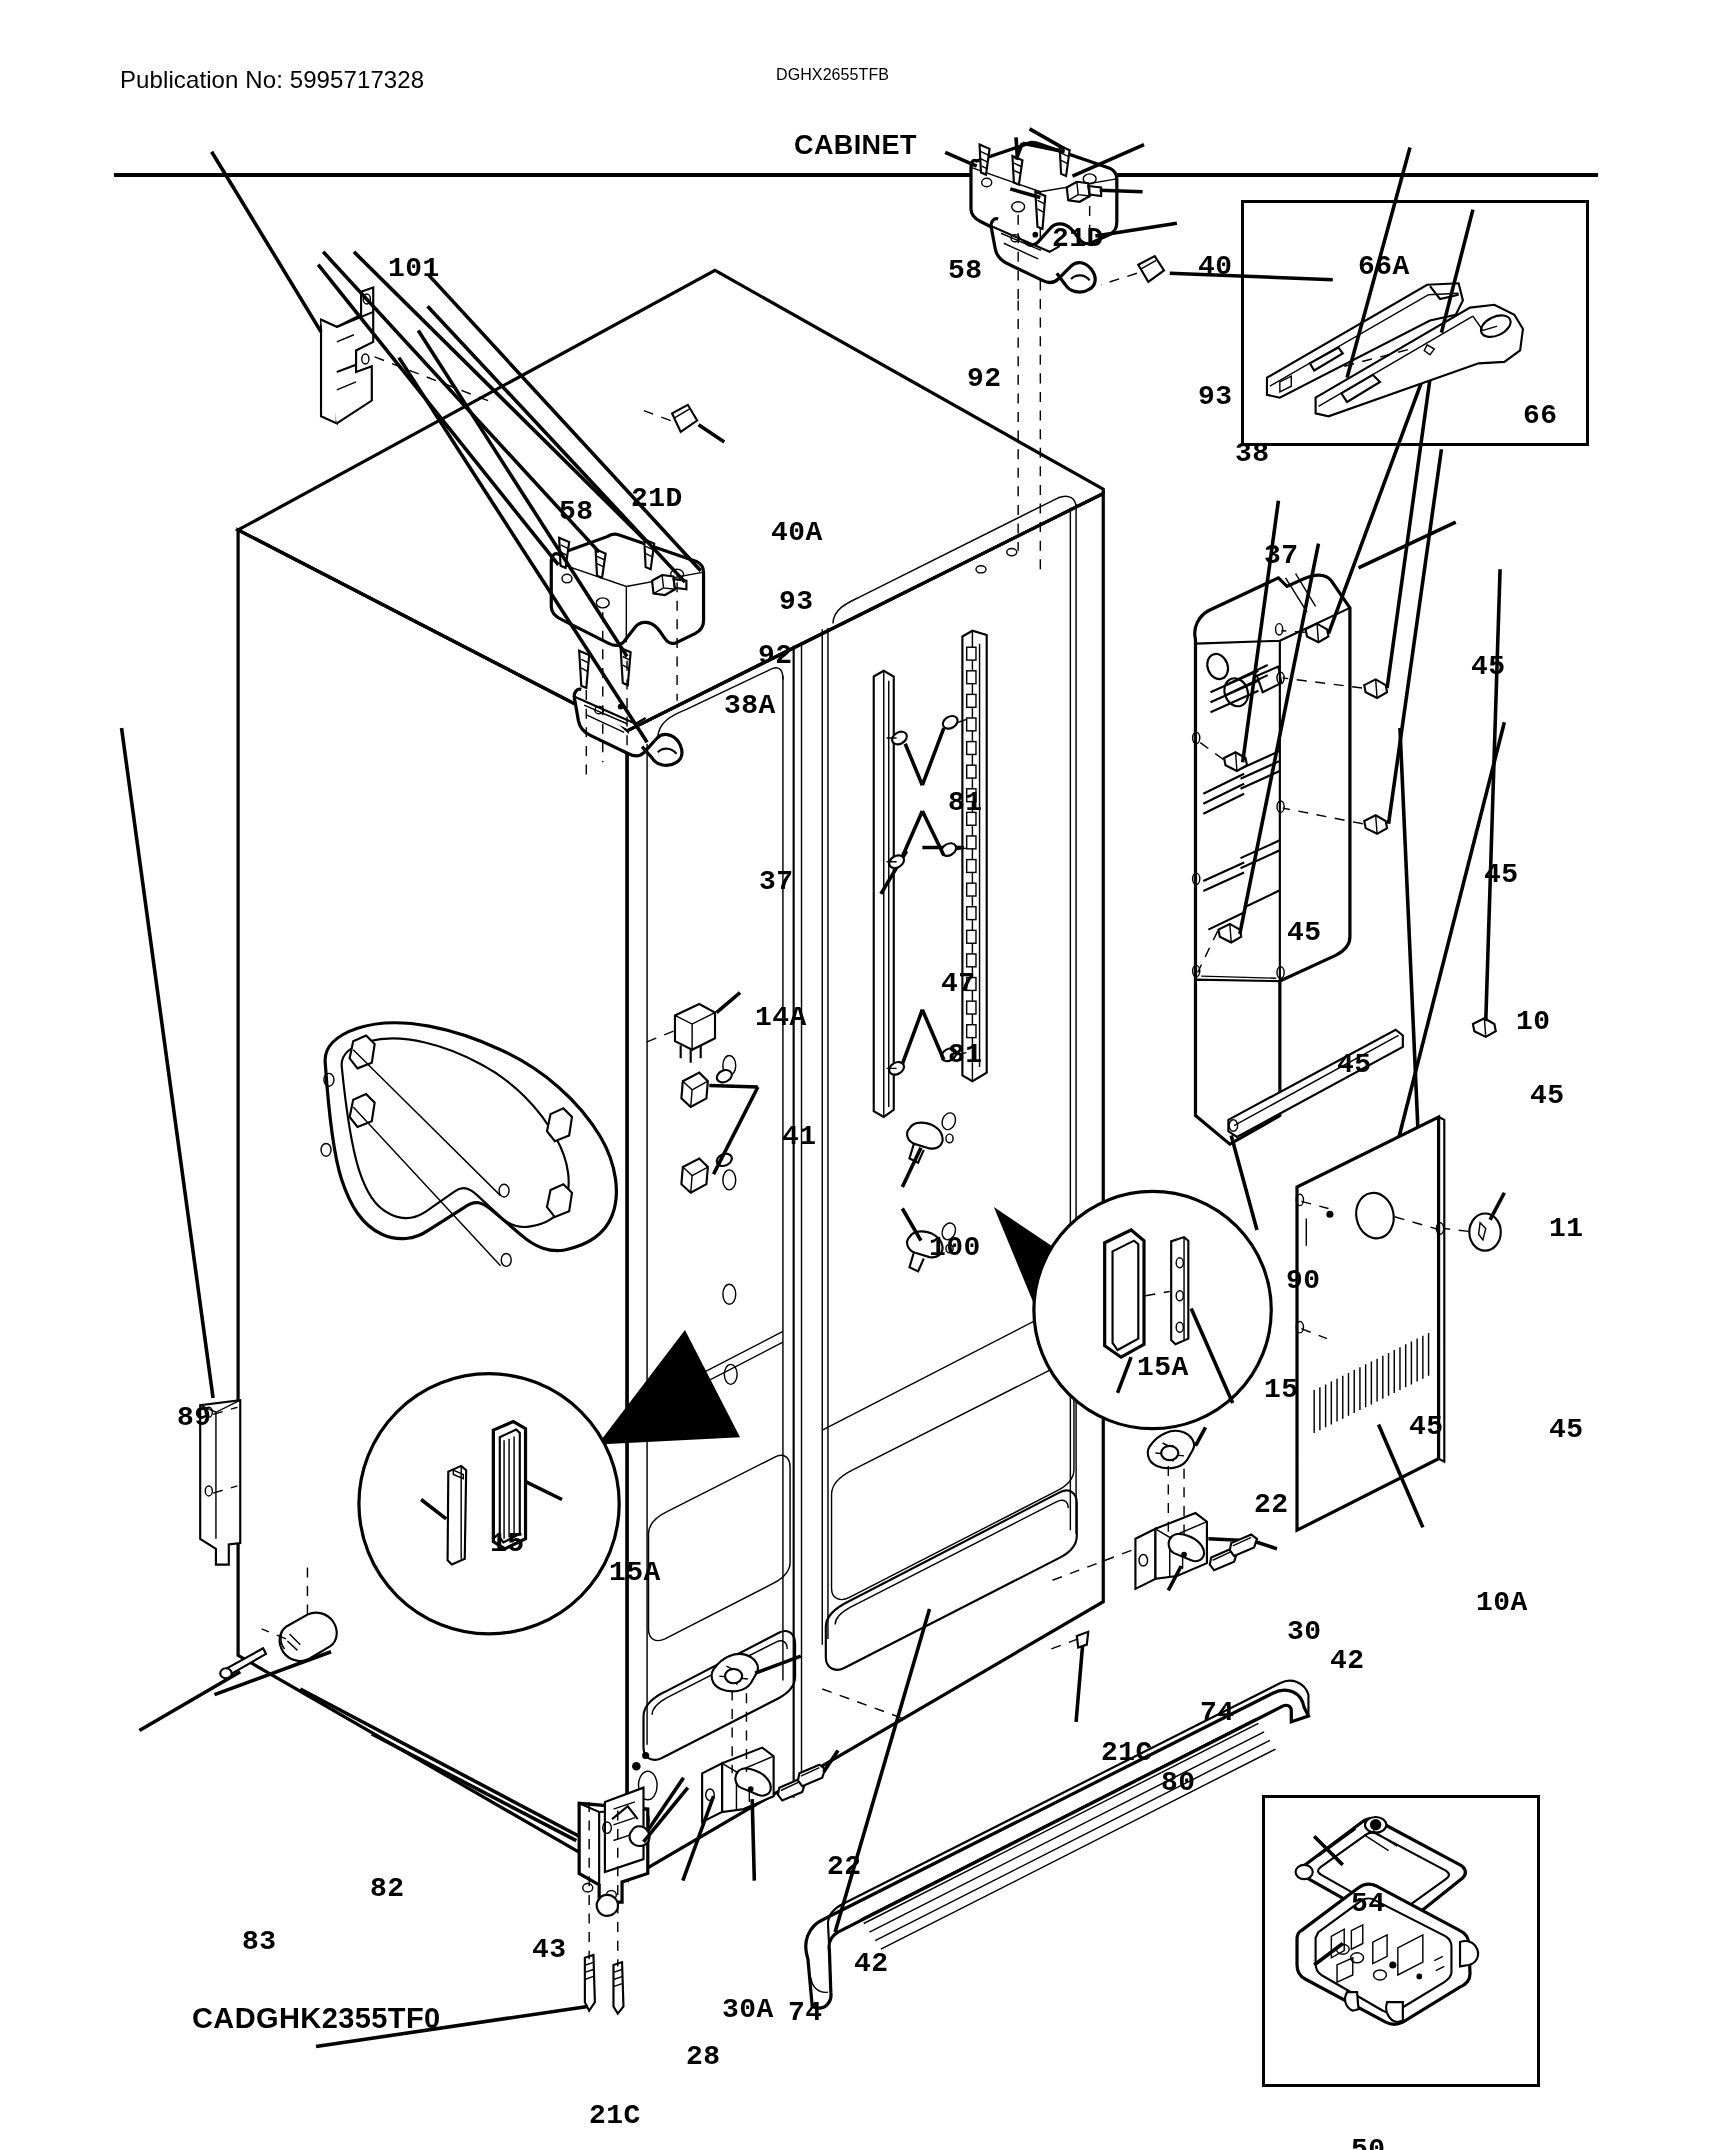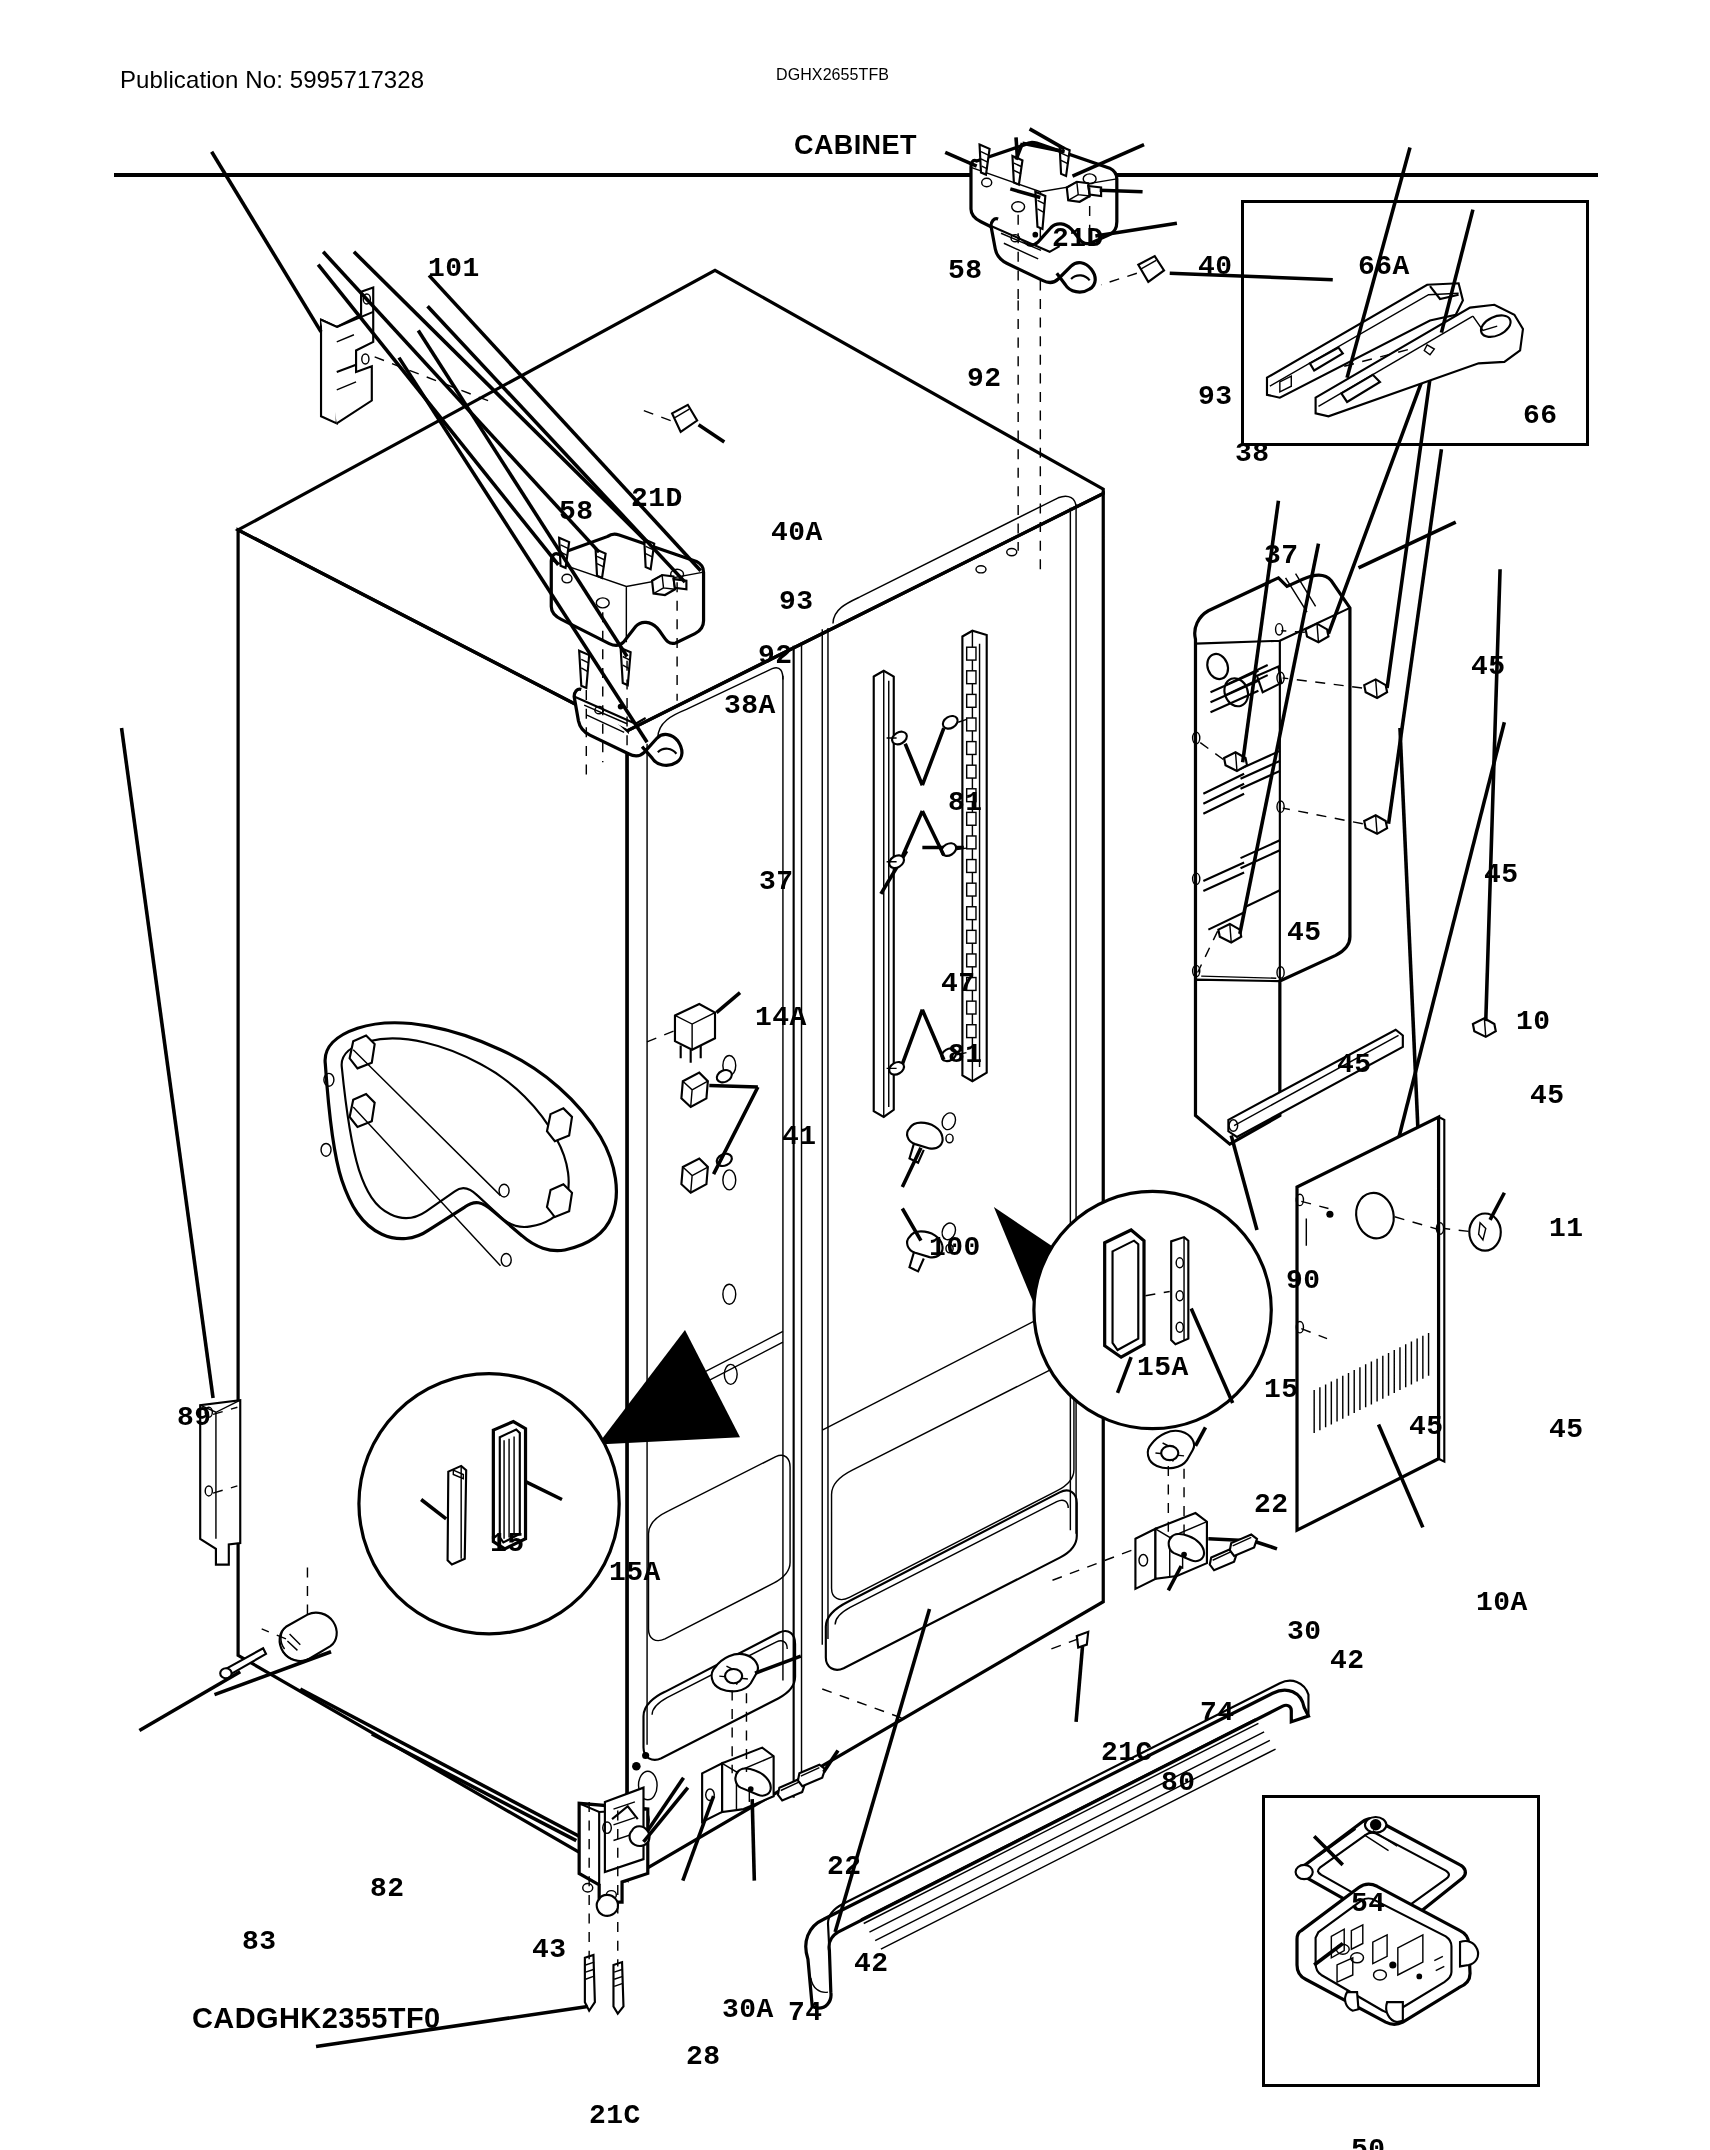--- a/index.html
+++ b/index.html
@@ -569,21 +569,21 @@
 
       <path class="ln med wht" d="M2042 2716 C2052 2712 2062 2716 2066 2726 C2070 2736 2064 2746 2054 2748 L2042 2750 Z"></path>
       <path class="ln med wht" d="M1940 2800 C1936 2812 1942 2826 1954 2828 L1962 2826 L1962 2800 Z"></path>
       <path class="ln med wht" d="M1884 2786 C1878 2796 1882 2808 1892 2812 L1900 2810 L1898 2786 Z"></path>
       <path class="lead" d="M1838 2568 L1878 2608"></path>
       <path class="lead" d="M1838 2748 L1878 2718"></path>
     </g>
 
   </svg>
 
-  <div class="lbl" style="left: 388px; top: 255px; margin-left: 40px;">101</div>
+  <div class="lbl" style="left: 388px; top: 255px;">101</div>
   <div class="lbl" style="left: 948px; top: 257px;">58</div>
   <div class="lbl" style="left: 1052px; top: 225px;">21D</div>
   <div class="lbl" style="left: 1198px; top: 253px;">40</div>
   <div class="lbl" style="left: 1198px; top: 383px;">93</div>
   <div class="lbl" style="left: 967px; top: 365px;">92</div>
   <div class="lbl" style="left: 1235px; top: 440px;">38</div>
   <div class="lbl" style="left: 1358px; top: 253px; text-align: right;">66A</div>
   <div class="lbl" style="left: 1523px; top: 402px;">66</div>
   <div class="lbl" style="left: 559px; top: 498px;">58</div>
   <div class="lbl" style="left: 631px; top: 485px;">21D</div>

